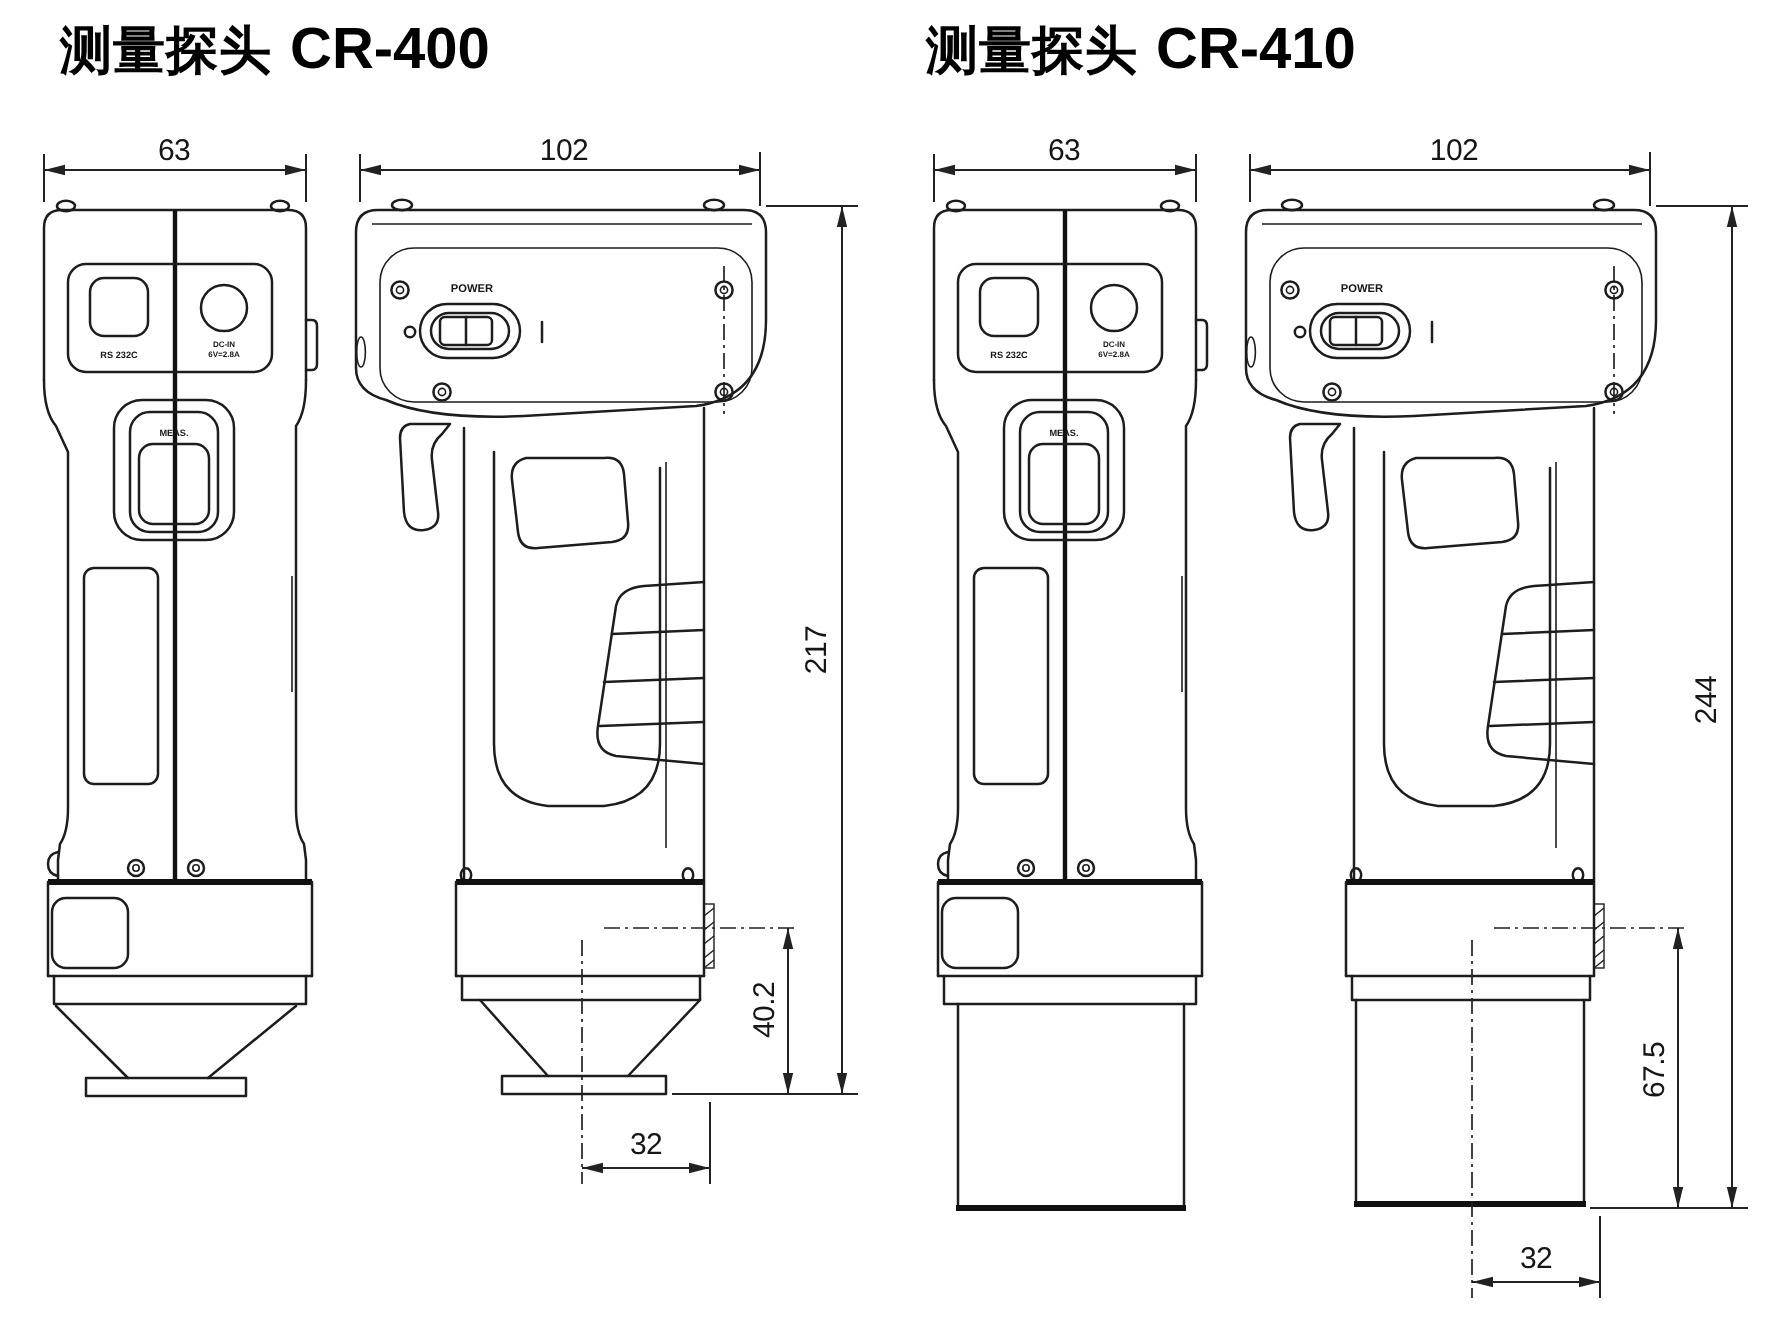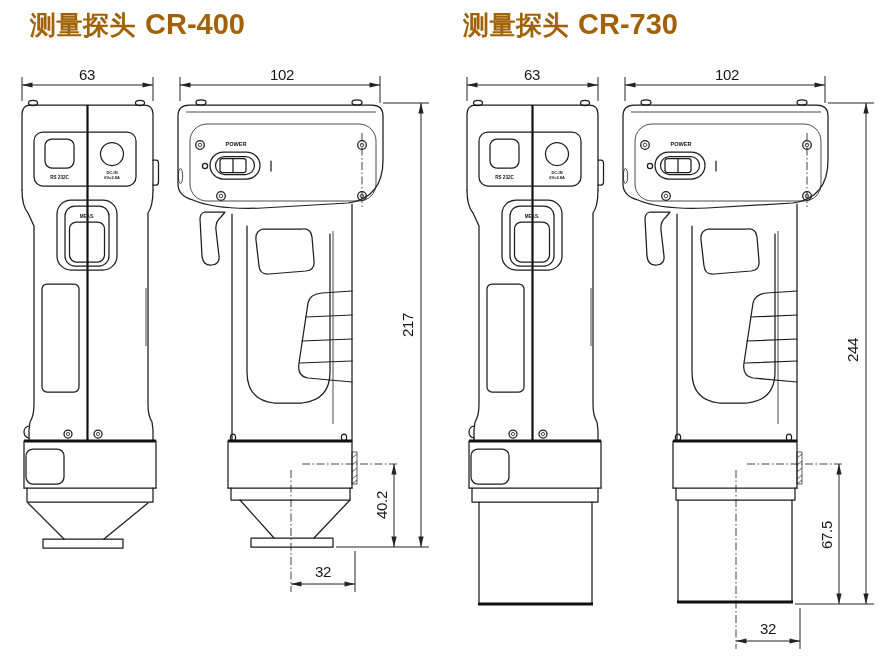--- a/index.html
+++ b/index.html
@@ -1,18 +1,18 @@
 <!DOCTYPE html>
 <html><head>
 <meta charset="utf-8">
 <style>
   html,body{margin:0;padding:0;background:#ffffff;}
   .stage{position:relative;width:894px;height:660px;background:#fff;overflow:hidden;
          font-family:"Liberation Sans",sans-serif;}
-  .title{position:absolute;top:8px;font-size:26px;font-weight:bold;color:#a16207;
+  .title{position:absolute;top:8px;font-size:26px;font-weight:bold;color:#000000;
          letter-spacing:0.5px;white-space:nowrap;}
   .title .model{font-weight:bold;font-size:29px;margin-left:9px;letter-spacing:0px;}
   svg{position:absolute;left:0;top:0;}
   .o{stroke:#1d1d1d;stroke-width:1.25;fill:none;stroke-linejoin:round;stroke-linecap:round;}
   .thin{stroke:#1d1d1d;stroke-width:0.8;fill:none;}
   .thick{stroke:#111;stroke-width:3;fill:none;}
   .dim{stroke:#222;stroke-width:1;fill:none;}
   .dash{stroke:#222;stroke-width:0.85;fill:none;stroke-dasharray:8 2.5 1.5 2.5;}
   .hatch{stroke:#1d1d1d;stroke-width:0.7;fill:none;}
   text{fill:#161616;font-family:"Liberation Sans",sans-serif;}
@@ -21,21 +21,21 @@
 </style>
 </head>
 <body>
 
 <div class="stage">
 
   <div class="title" style="left:30px">
     <span>测量探头</span><span class="model">CR-400</span>
   </div>
   <div class="title" style="left:463px">
-    <span>测量探头</span><span class="model">CR-730</span>
+    <span>测量探头</span><span class="model">CR-410</span>
   </div>
 
   <svg width="894" height="660" viewBox="0 0 894 660">
     <defs>
       <marker id="ma" viewBox="0 0 12 8" refX="11" refY="4" markerWidth="12" markerHeight="8" orient="auto-start-reverse">
         <path d="M0.5,1.4 L11,4 L0.5,6.6 z" fill="#222" stroke="none"></path>
       </marker>
 
       <g id="front-view">
 

